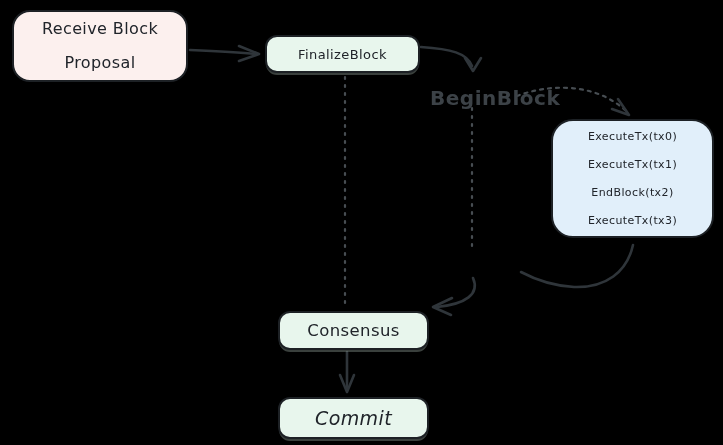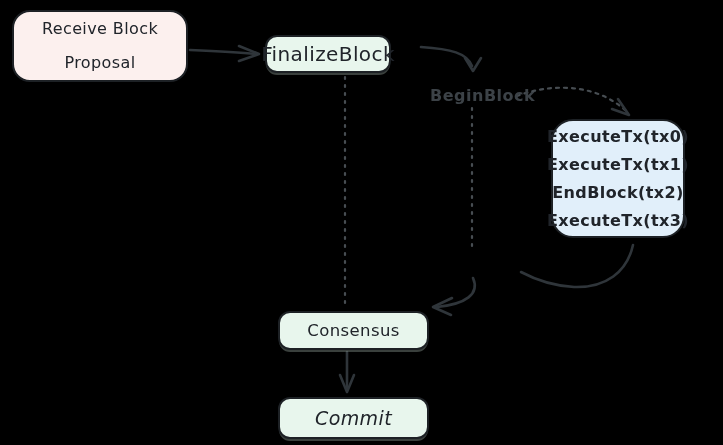--- a/index.html
+++ b/index.html
@@ -48,28 +48,28 @@
     color: var(--node-text);
     text-align: center;
     letter-spacing: 0.4px;
   }
   .node .line { display: block; }
   .node-pink  { background: var(--node-pink-fill);  border-radius: 18px; gap: 12px; }
   .node-green { background: var(--node-green-fill); border-radius: 12px;
                 box-shadow: 0 3px 0 -1px rgba(128,142,136,0.45); }
   .node-blue  { background: var(--node-blue-fill);  border-radius: 22px; }
   #node-receive { left: 12px; top: 10px; width: 176px; height: 72px; font-size: 16px; line-height: 1.4; }
-  #node-finalize { left: 265px; top: 35px; width: 126px; height: 38px; font-size: 20px; }
-  #node-execute { left: 551px; top: 119px; width: 134px; height: 119px; font-size: 16px; line-height: 28px; font-weight: bold; }
+  #node-finalize { left: 265px; top: 35px; width: 155px; height: 38px; font-size: 13px; }
+  #node-execute { left: 551px; top: 119px; width: 163px; height: 119px; font-size: 11px; line-height: 28px; }
   #node-consensus { left: 278px; top: 311px; width: 151px; height: 39px; font-size: 16.5px; text-align: center; }
   #node-commit { left: 278px; top: 397px; width: 151px; height: 42px; font-size: 19px; font-style: italic; }
   .phase-label {
     position: absolute;
     color: var(--phase-label-text);
-    font-size: 16px;
+    font-size: 20px;
     font-weight: bold;
     letter-spacing: 0.5px;
   }
   #label-begin-block { left: 430px; top: 86px; }
   #label-end-block  { left: 444px; top: 257px; }
 </style>
 </head>
 <body>
 
 <div class="canvas">

